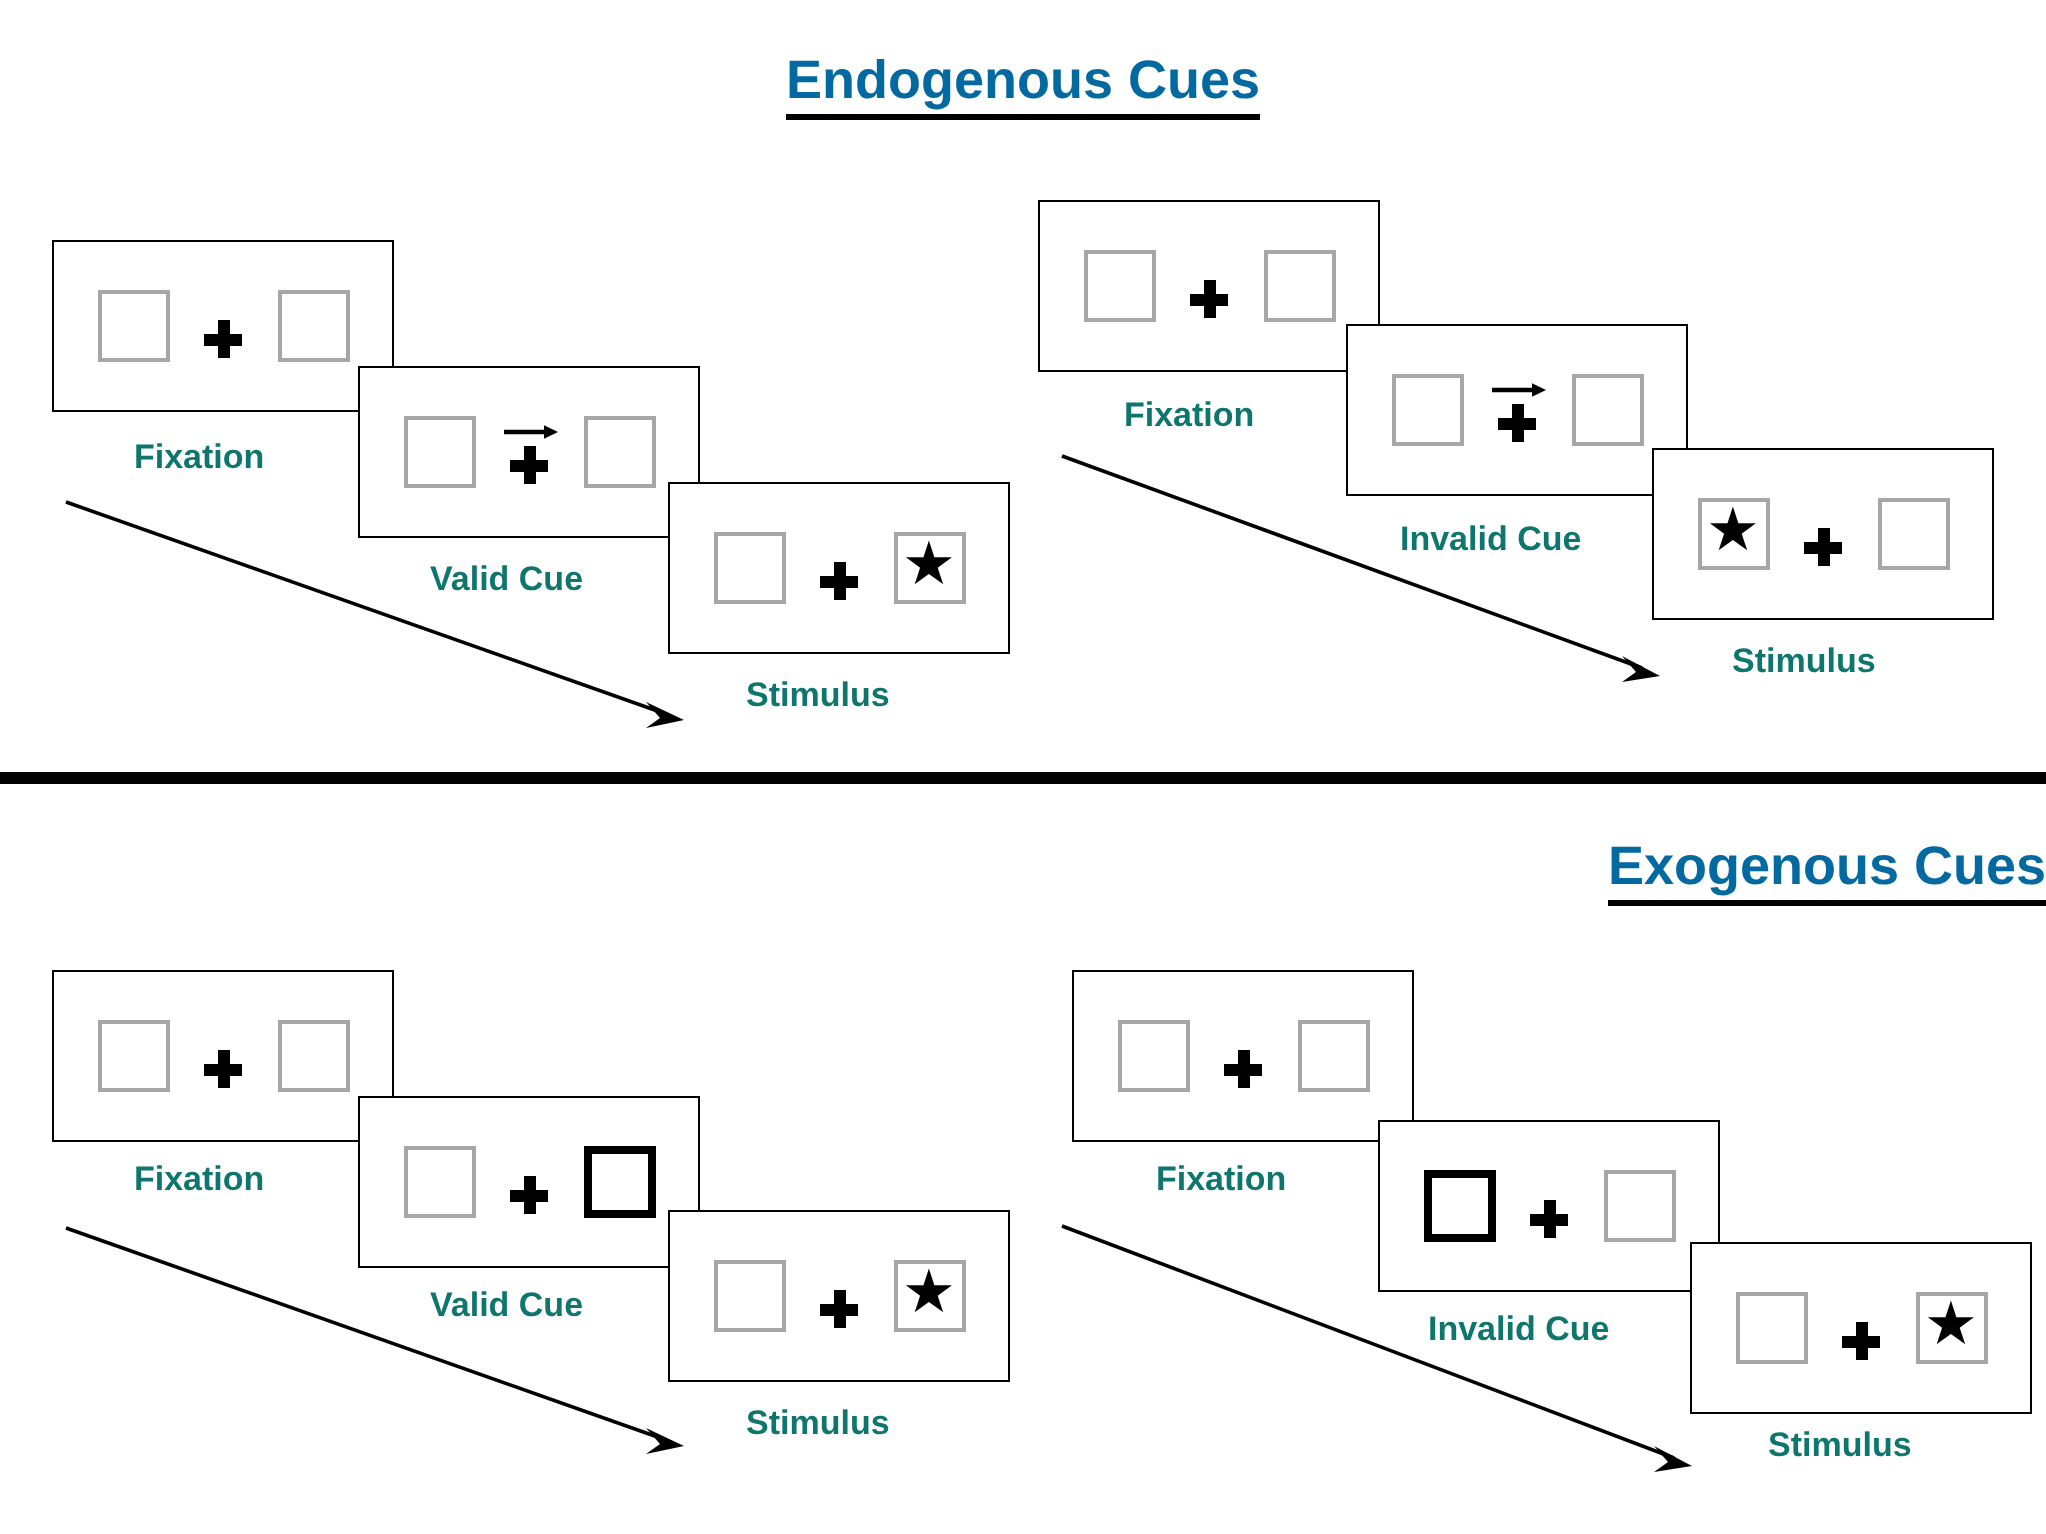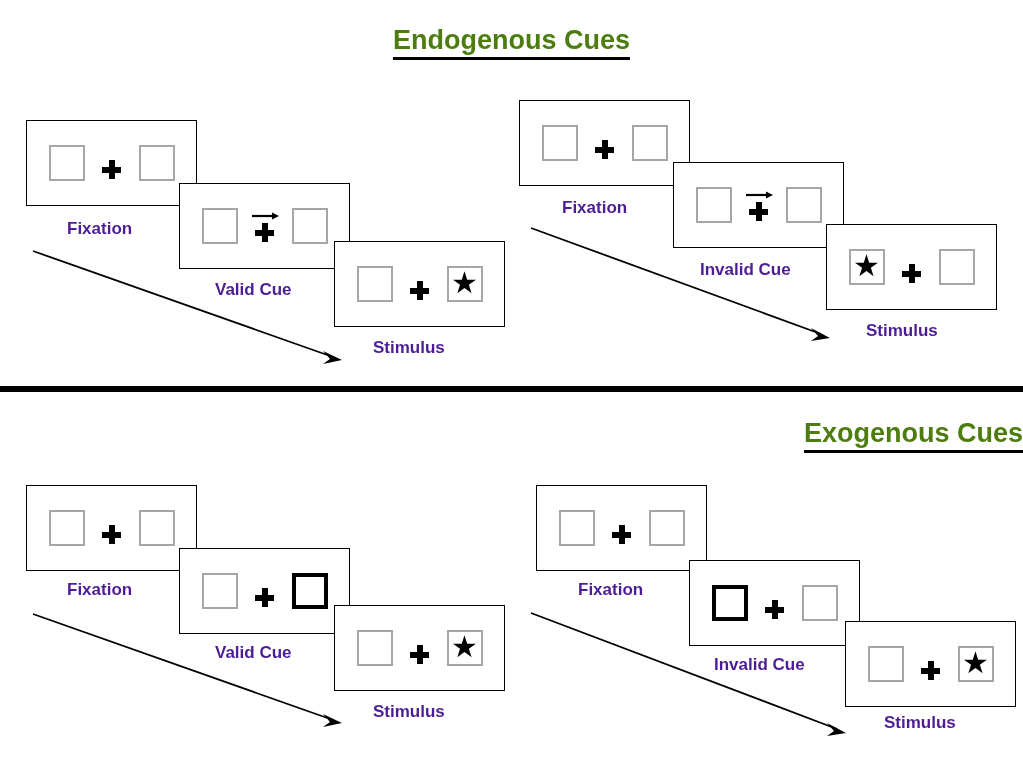--- a/index.html
+++ b/index.html
@@ -19,21 +19,21 @@
   }
 
   
   .section-title {
     position: absolute;
     width: 100%;
     left: 0;
     text-align: center;
     font-size: 27px;
     font-weight: bold;
-    color: #4d7c0f;
+    color: #0369a1;
     letter-spacing: 0px;
   }
   .section-title span {
     border-bottom: 3px solid #000;
     padding-bottom: 2px;
   }
 
   
   .divider {
     position: absolute;
@@ -127,21 +127,21 @@
   }
   .centre .arrow-spacer {
     height: 13px;
   }
 
   
   .plabel {
     position: absolute;
     font-size: 17px;
     font-weight: bold;
-    color: #4c1d95;
+    color: #0f766e;
     white-space: nowrap;
     z-index: 3;
   }
 
   
   .time-arrow {
     position: absolute;
     z-index: 1;
     overflow: visible;
   }

